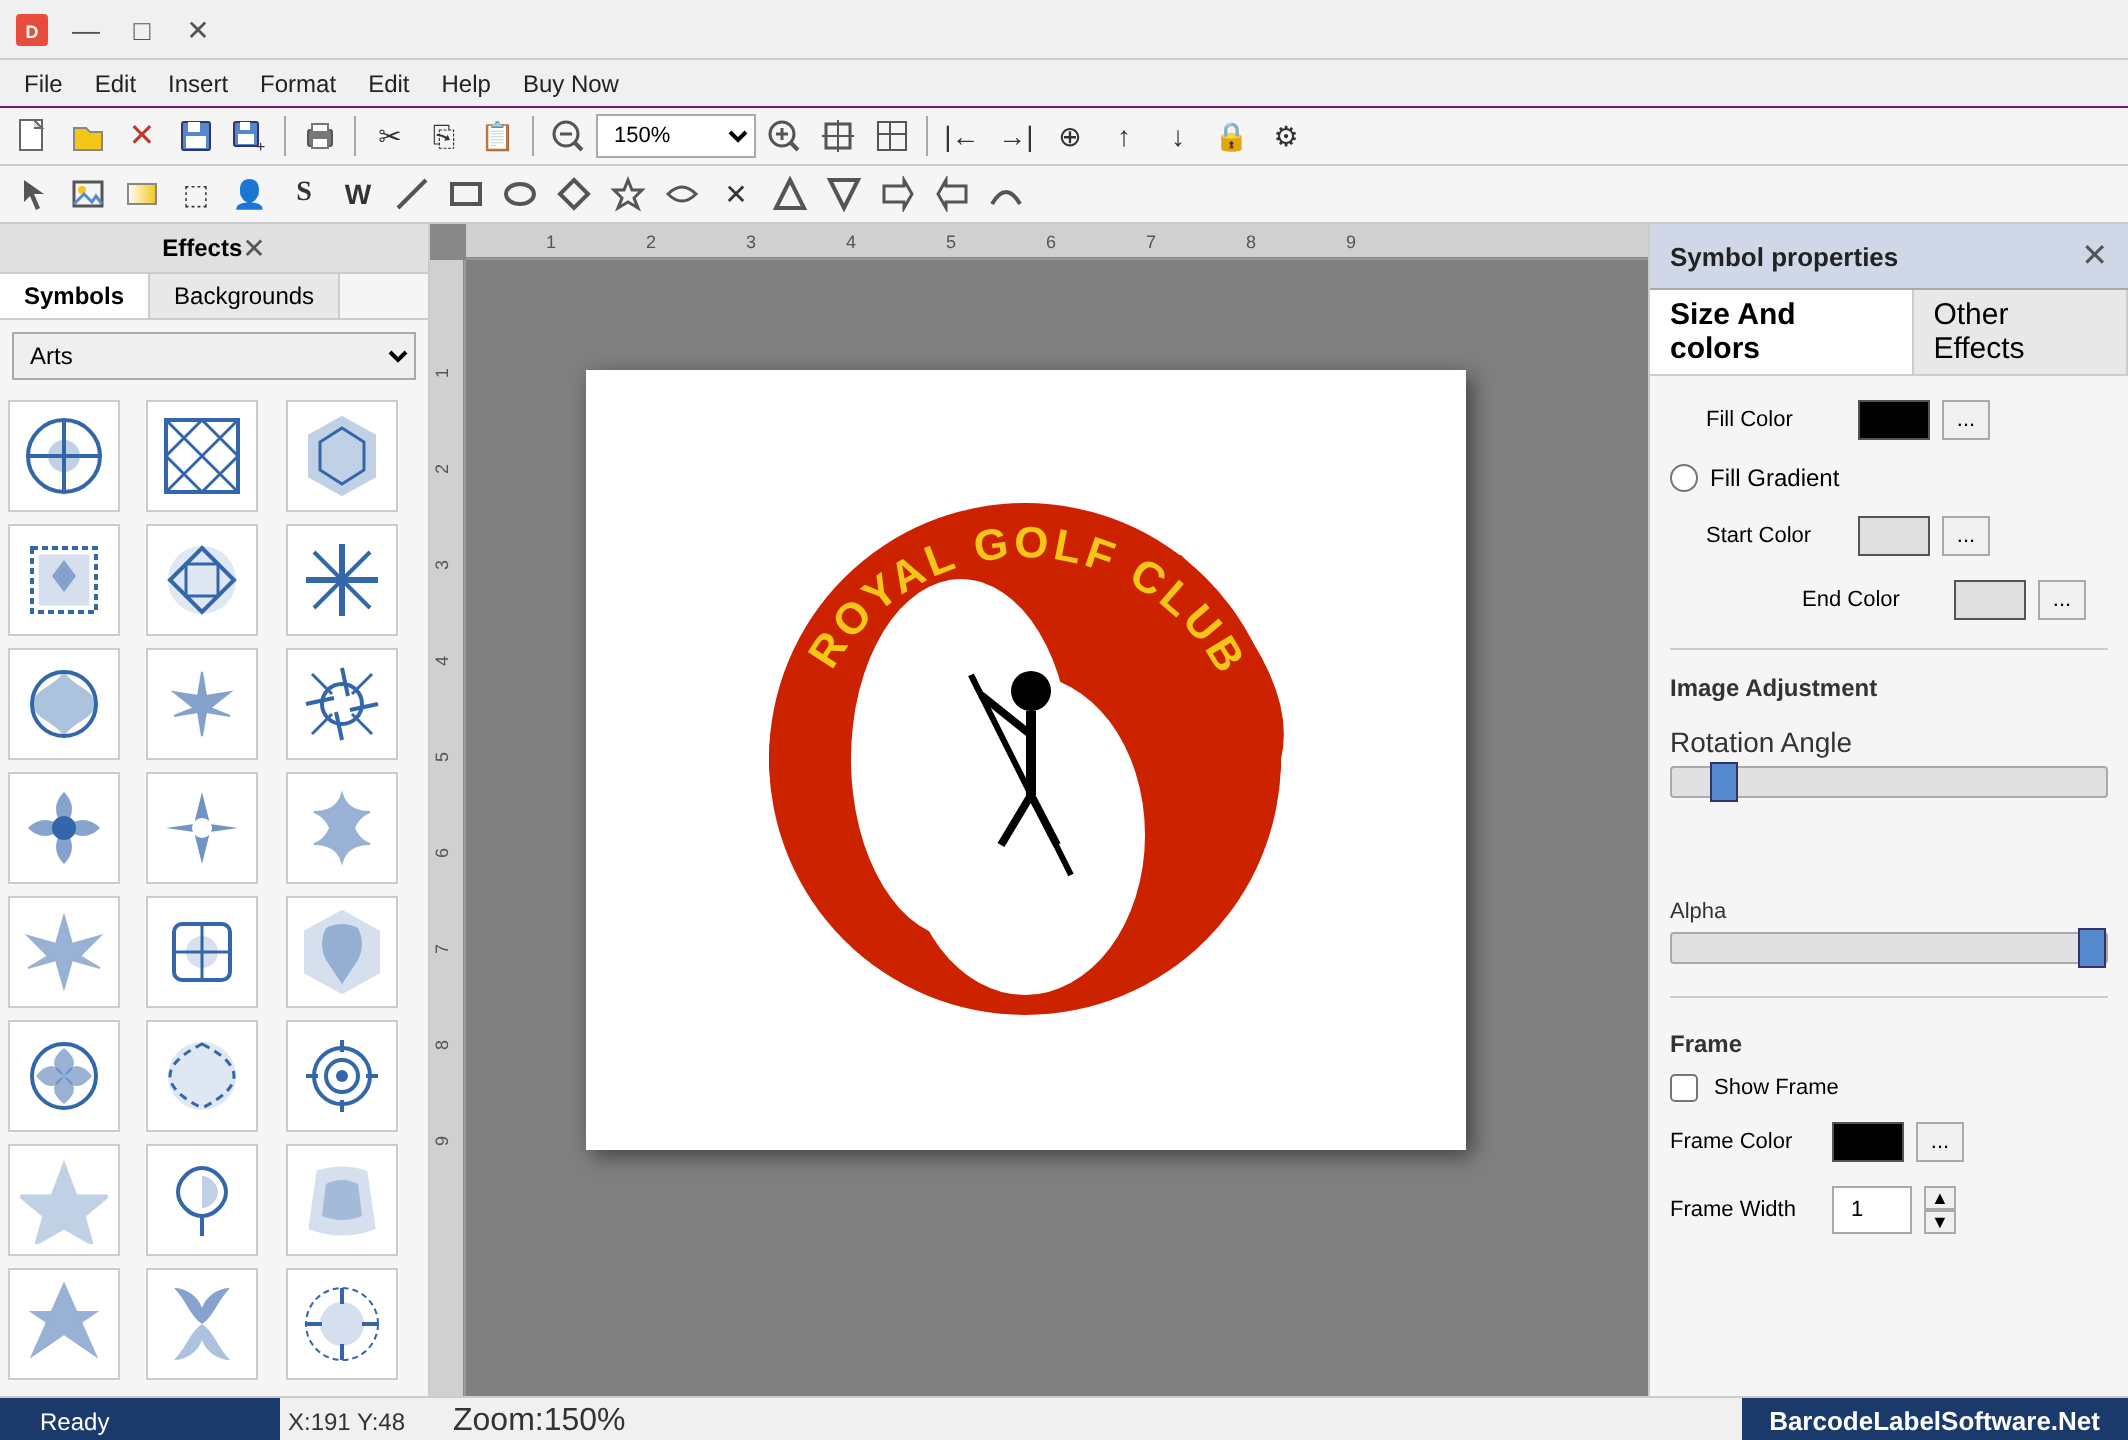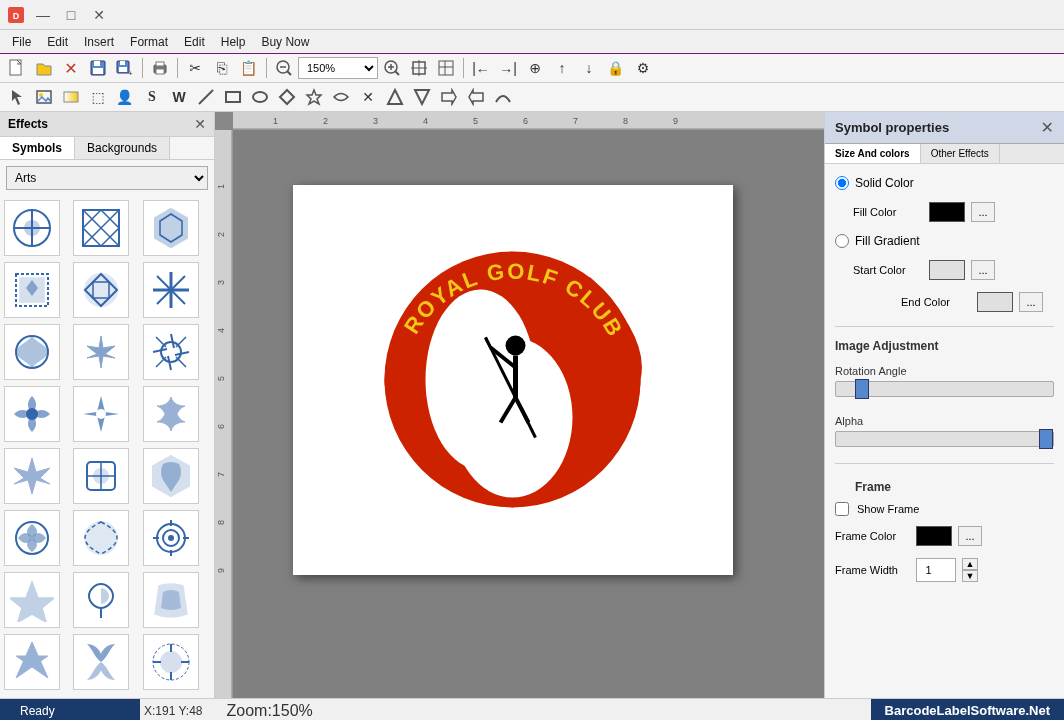--- a/index.html
+++ b/index.html
@@ -17,41 +17,41 @@
     .menu-item { padding: 2px 8px; cursor: pointer; font-size: 12px; color: #222; }
     .tb-btn { width: 26px; height: 24px; border: 1px solid transparent; background: transparent; cursor: pointer; display: flex; align-items: center; justify-content: center; font-size: 14px; color: #333; border-radius: 2px; }
     .tb-zoom { display: flex; align-items: center; gap: 2px; }
     .zoom-select { height: 22px; font-size: 11px; border: 1px solid #aaa; background: white; padding: 0 4px; width: 80px; }
 
     
     .main-layout { display: flex; height: calc(720px - 30px - 24px - 56px - 24px); }
 
     
     .left-panel { width: 215px; background: #f5f5f5; border-right: 1px solid #ccc; display: flex; flex-direction: column; }
-    .panel-header { background: #e0e0e0; display: flex; align-items: center; justify-content: space-between; padding: 4px 8px; border-bottom: 1px solid #ccc; }
+    .panel-header { background: #e0e0e0; display: flex; align-items: center; justify-content: center; padding: 4px 8px; border-bottom: 1px solid #ccc; }
     .panel-title { font-weight: bold; font-size: 12px; }
     .panel-close { cursor: pointer; font-size: 14px; color: #555; }
     .panel-tabs { display: flex; border-bottom: 1px solid #ccc; }
     .panel-tab { padding: 4px 12px; cursor: pointer; font-size: 12px; border-right: 1px solid #ccc; background: #e8e8e8; }
     .panel-tab.active { background: white; font-weight: bold; }
     .panel-dropdown { margin: 6px; }
     .panel-dropdown select { width: 100%; height: 24px; font-size: 12px; border: 1px solid #aaa; padding: 0 4px; }
     .symbols-grid { display: grid; grid-template-columns: repeat(3, 1fr); gap: 2px; padding: 4px; overflow-y: auto; flex: 1; }
     .symbol-item { width: 56px; height: 56px; border: 1px solid #ccc; background: white; display: flex; align-items: center; justify-content: center; cursor: pointer; }
 
     
     .canvas-area { flex: 1; background: #888; position: relative; overflow: hidden; }
 
     
     .right-panel { width: 240px; background: #f5f5f5; border-left: 1px solid #ccc; display: flex; flex-direction: column; overflow-y: auto; }
     .rp-header { background: #d0d8e8; display: flex; align-items: center; justify-content: space-between; padding: 6px 10px; border-bottom: 1px solid #aaa; }
     .rp-title { font-weight: bold; font-size: 13px; color: #222; }
     .rp-close { cursor: pointer; font-size: 16px; color: #555; }
     .rp-tabs { display: flex; border-bottom: 1px solid #ccc; background: #e8e8e8; }
-    .rp-tab { padding: 4px 10px; cursor: pointer; font-size: 10px; border-right: 1px solid #ccc; }
+    .rp-tab { padding: 4px 10px; cursor: pointer; font-size: 15px; border-right: 1px solid #ccc; }
     .rp-tab.active { background: white; font-weight: bold; }
     .rp-content { padding: 10px; display: flex; flex-direction: column; gap: 8px; }
     .rp-row { display: flex; align-items: center; gap: 6px; margin: 2px 0; }
     .rp-radio { width: 14px; height: 14px; }
     .color-swatch { width: 36px; height: 20px; border: 1px solid #555; display: inline-block; }
     .color-btn { width: 24px; height: 20px; border: 1px solid #aaa; background: #f0f0f0; cursor: pointer; font-size: 11px; display: flex; align-items: center; justify-content: center; }
     .rp-slider { width: 100%; height: 16px; appearance: none; -webkit-appearance: none; background: #e0e0e0; border: 1px solid #aaa; border-radius: 2px; outline: none; cursor: pointer; }
     .rp-slider::-webkit-slider-thumb { -webkit-appearance: none; width: 14px; height: 20px; background: #5588cc; border: 1px solid #336; cursor: pointer; }
     .frame-row { display: flex; align-items: center; gap: 8px; }
     .frame-checkbox { width: 14px; height: 14px; }
@@ -554,24 +554,20 @@
       <span class="rp-title">Symbol properties</span>
       <span class="rp-close">✕</span>
     </div>
     <div class="rp-tabs">
       <div class="rp-tab active">Size And colors</div>
       <div class="rp-tab">Other Effects</div>
     </div>
     <div class="rp-content">
 
 
-      <div class="rp-row">
-        <input type="radio" class="rp-radio" name="color-type" checked="" style="">
-        <span style="font-size:12px;">Solid Color</span>
-      </div>
       <div class="rp-row" style="margin-left:18px;">
         <span style="font-size:11px; min-width:70px;">Fill Color</span>
         <div class="color-swatch" style="background:#000000; width:36px; height:20px; border:1px solid #555;"></div>
         <button class="color-btn">...</button>
       </div>
 
       <div class="rp-row">
         <input type="radio" class="rp-radio" name="color-type" style="">
         <span style="font-size:12px;">Fill Gradient</span>
       </div>
@@ -586,36 +582,36 @@
         <button class="color-btn">...</button>
       </div>
 
       <div style="height:1px; background:#ccc; margin:4px 0;"></div>
 
       <div style="font-weight:bold; font-size:12px; color:#333;">
         <span>Image Adjustment</span>
       </div>
 
       <div style="margin-top:4px;">
-        <div style="font-size:11px; color:#333; margin-bottom:4px;">Rotation Angle</div>
+        <div style="font-size:14px; color:#333; margin-bottom:4px;">Rotation Angle</div>
         <div style="display:flex; align-items:center; gap:4px;">
           <input type="range" min="0" max="360" value="33" class="rp-slider" style="flex: 1 1 0%;">
         </div>
       </div>
 
       <div style="margin-top:10px;">
-        <div style="font-size:11px; color:#333; margin-bottom:4px;">Alpha</div>
+        <div style="font-size:11px; color:#333; margin-bottom:4px;margin-top:33px;">Alpha</div>
         <div style="display:flex; align-items:center; gap:4px;">
           <input type="range" min="0" max="255" value="255" class="rp-slider" style="flex: 1 1 0%;">
         </div>
       </div>
 
       <div style="height:1px; background:#ccc; margin:8px 0;"></div>
 
-      <div style="font-weight:bold; font-size:12px; color:#333;margin-left:20px;">
+      <div style="font-weight:bold; font-size:12px; color:#333;">
         <span>Frame</span>
       </div>
       <div class="frame-row">
         <input type="checkbox" class="frame-checkbox" style="">
         <span class="frame-label">Show Frame</span>
       </div>
 
 
       <div class="rp-row">
         <span style="font-size:11px; min-width:75px;">Frame Color</span>

